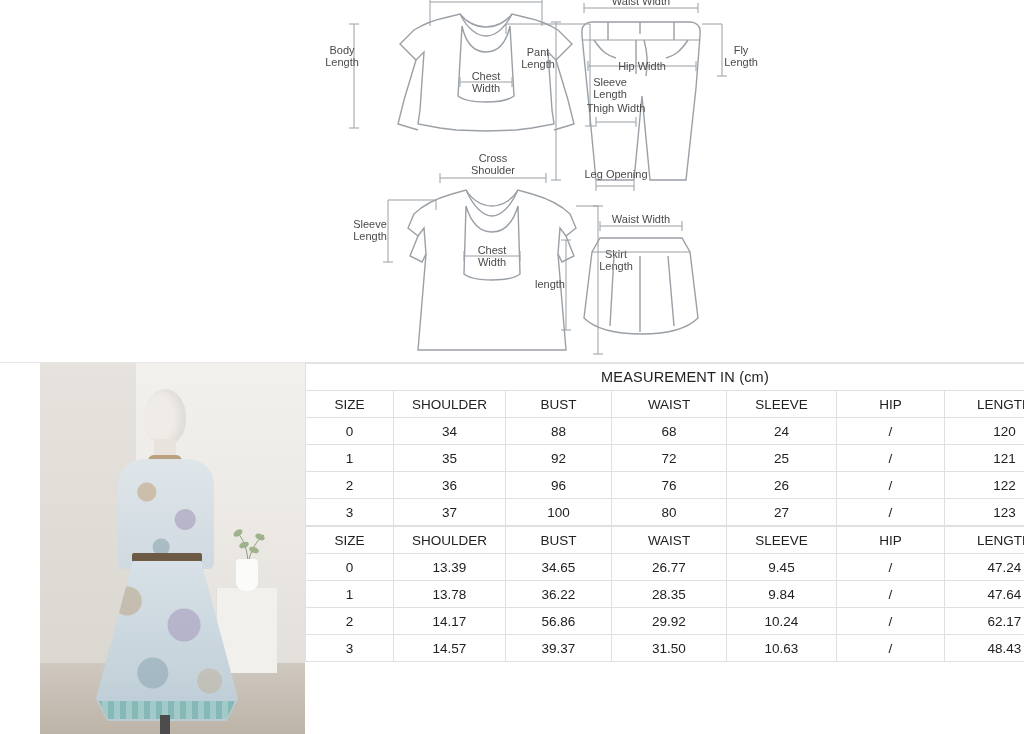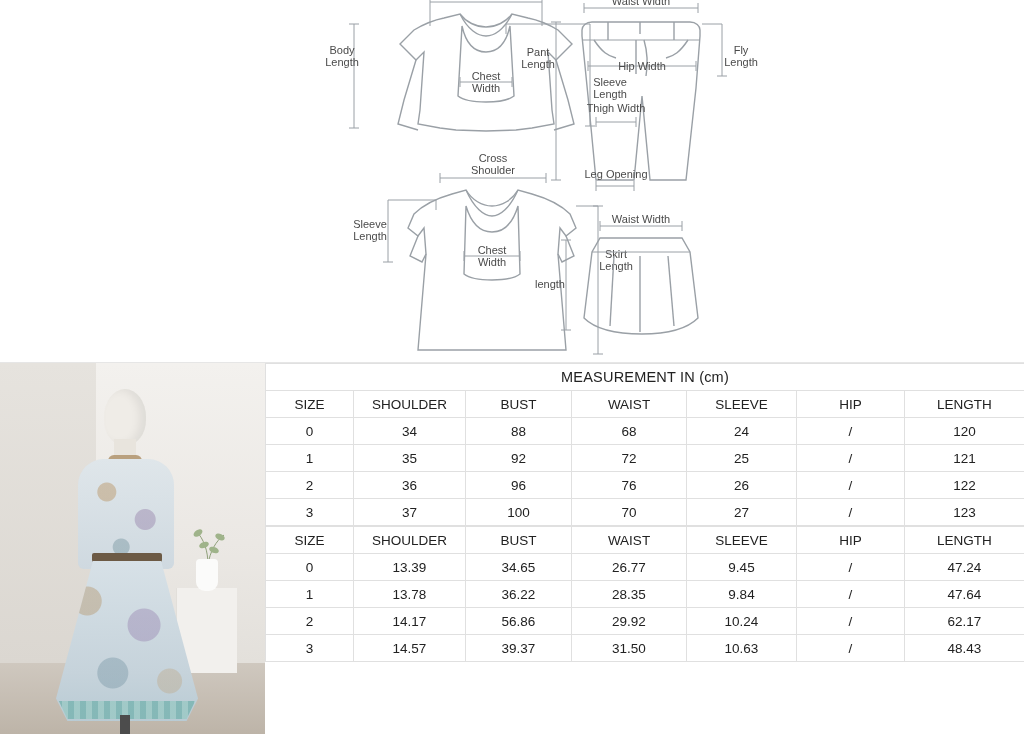--- a/index.html
+++ b/index.html
@@ -47,20 +47,21 @@
     stroke: #9aa0a6;
     stroke-width: 1;
   }
 
   
   .bottom {
     position: relative;
     display: flex;
     width: 868px;
     height: 371px;
+    padding-left: 40px;
   }
   .photo {
     width: 265px;
     height: 371px;
     position: relative;
     overflow: hidden;
     background: #e9e7e3;
     flex: 0 0 265px;
   }
   
@@ -407,21 +408,21 @@
             <td>96</td>
             <td>76</td>
             <td>26</td>
             <td>/</td>
             <td>122</td>
           </tr>
           <tr>
             <td class="size-cell">3</td>
             <td>37</td>
             <td>100</td>
-            <td>70</td>
+            <td>80</td>
             <td>27</td>
             <td>/</td>
             <td>123</td>
           </tr>
         </tbody>
       </table>
 
       <table class="size-table">
         <colgroup>
           <col style="width:88px">

